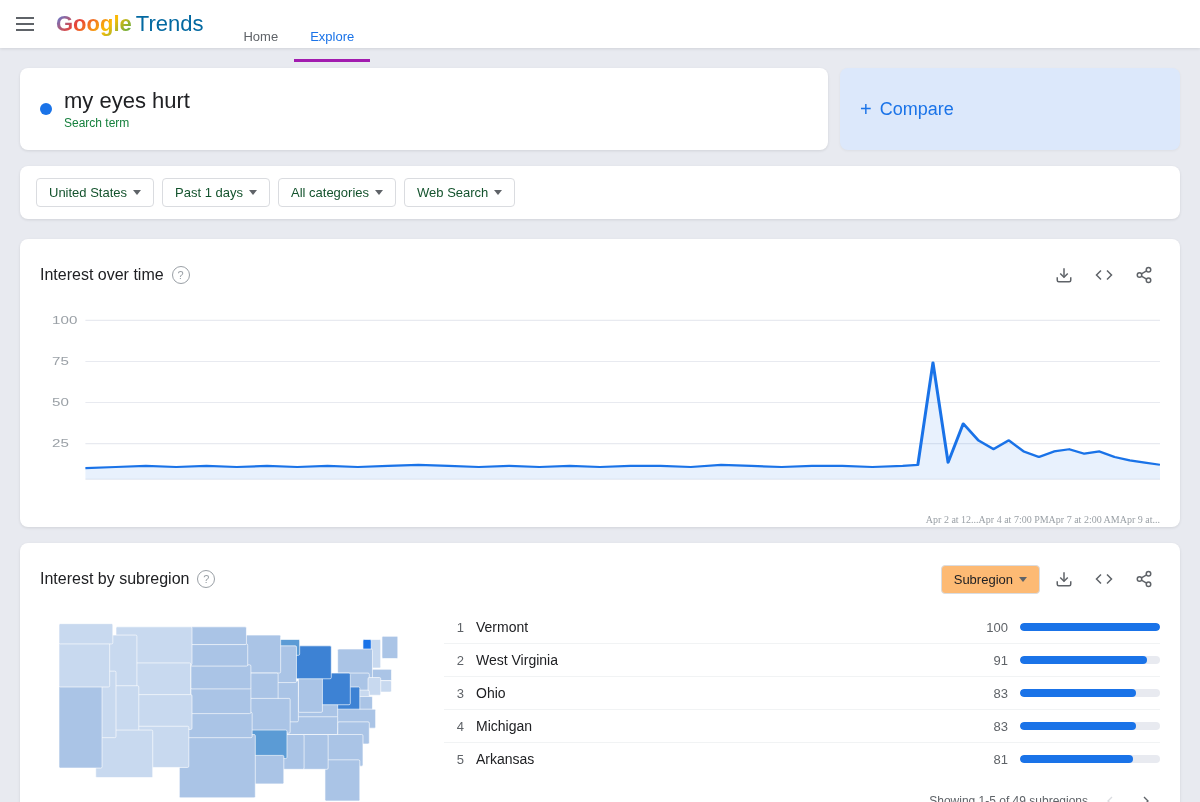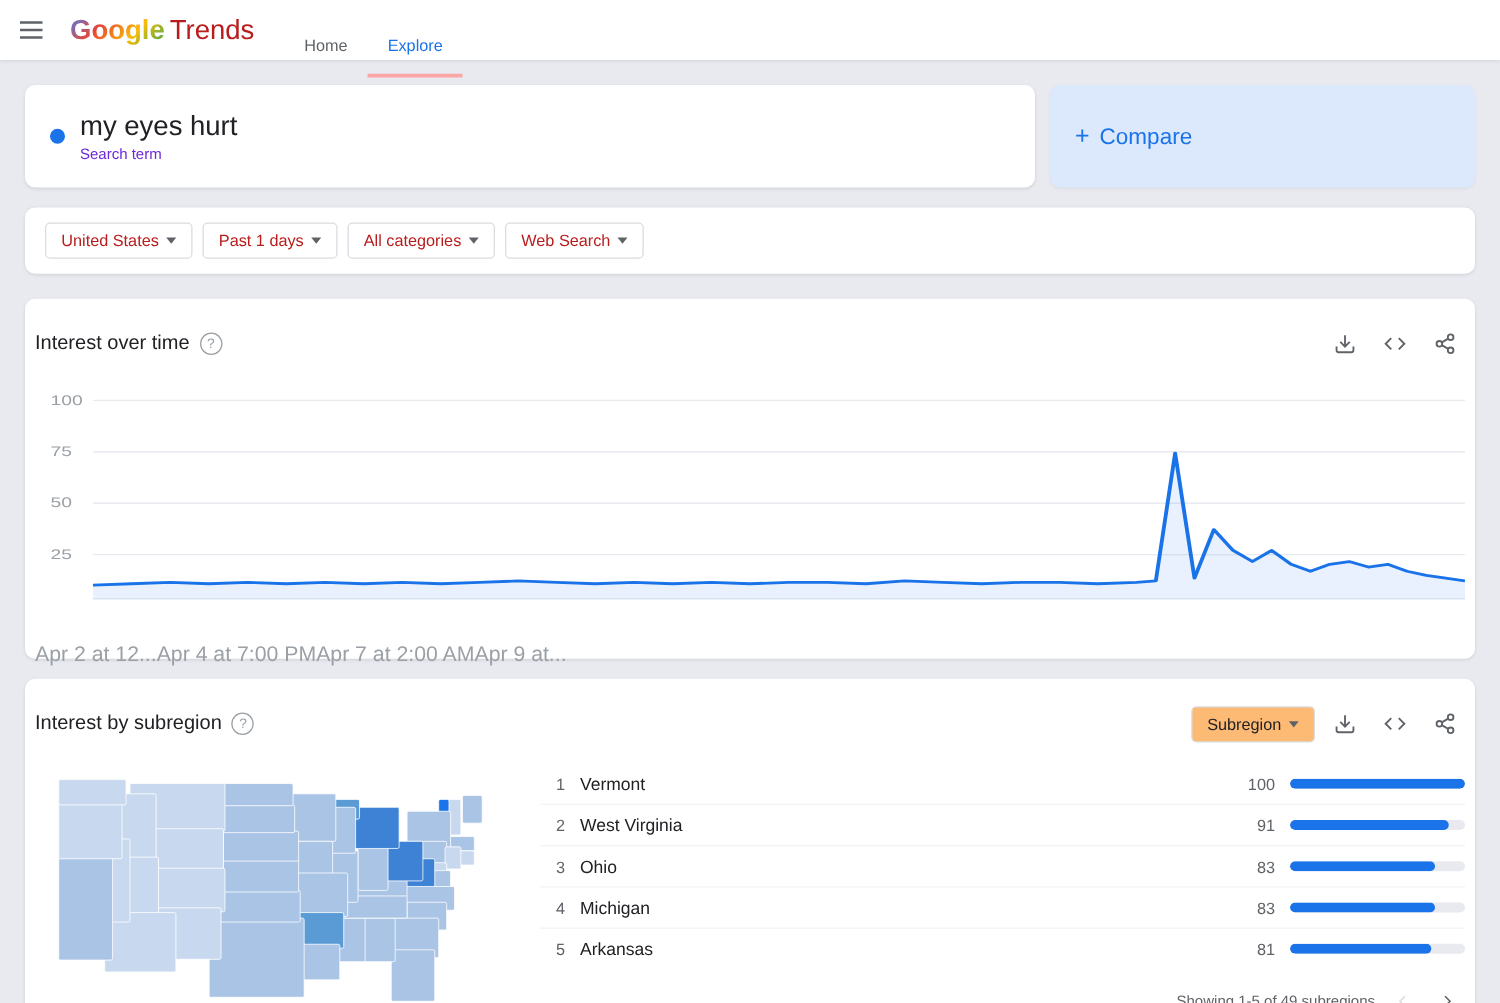--- a/index.html
+++ b/index.html
@@ -35,39 +35,39 @@
       margin-right: 24px;
     }
     .header-logo .google-g {
       font-size: 22px;
       background: linear-gradient(135deg, #4285f4 0%, #ea4335 33%, #fbbc05 66%, #34a853 100%);
       -webkit-background-clip: text;
       -webkit-text-fill-color: transparent;
       font-weight: 700;
     }
     .header-logo .trends-text {
-      color: #b91c1c;
+      color: #0369a1;
       font-weight: 400;
     }
     .header-nav {
       display: flex; align-items: center; gap: 0;
     }
     .nav-item {
       padding: 14px 16px;
       font-size: 13px;
       color: #5f6368;
       cursor: pointer;
       text-decoration: none;
       border-bottom: 3px solid transparent;
       height: 48px;
       display: flex; align-items: center; margin-top: 27px;
     }
     .nav-item.active {
       color: #1a73e8;
-      border-bottom: 3px solid #fca5a5;
+      border-bottom: 3px solid #a21caf;
       font-weight: 500;
     }
 
     
     .main-content {
       padding: 20px 20px;
       max-width: 1200px;
       margin: 0 auto;
     }
 
@@ -93,21 +93,21 @@
       background: #1a73e8;
       flex-shrink: 0;
     }
     .search-term-text {
       font-size: 22px;
       font-weight: 500;
       color: #202124;
     }
     .search-term-label {
       font-size: 12px;
-      color: #6d28d9;
+      color: #15803d;
       margin-top: 2px;
     }
     .compare-card {
       background: #dce8fb;
       border-radius: 8px;
       padding: 16px 20px;
       display: flex;
       align-items: center;
       gap: 8px;
       width: 340px;
@@ -136,37 +136,37 @@
     }
     .filter-btn {
       display: flex;
       align-items: center;
       gap: 6px;
       padding: 6px 12px;
       border: 1px solid #dadce0;
       border-radius: 4px;
       background: white;
       font-size: 13px;
-      color: #b91c1c;
+      color: #14532d;
       cursor: pointer;
       justify-content: flex-end;
     }
     .chevron-down {
       width: 0; height: 0;
       border-left: 4px solid transparent;
       border-right: 4px solid transparent;
       border-top: 5px solid #5f6368;
       display: inline-block;
     }
 
     
     .section-card {
       background: white;
       border-radius: 8px;
-      padding: 20px 8px;
+      padding: 20px 20px;
       margin-bottom: 16px;
       box-shadow: 0 1px 3px rgba(0,0,0,0.1);
     }
     .section-header {
       display: flex;
       align-items: center;
       justify-content: space-between;
       margin-bottom: 16px;
     }
     .section-title-group {
@@ -206,24 +206,25 @@
       height: 200px;
       position: relative;
       margin-top: 8px;
     }
     .chart-svg {
       width: 100%;
       height: 100%;
     }
     .chart-labels {
       display: flex;
-      justify-content: flex-start;
-      font-size: 17px;
+      justify-content: flex-end;
+      font-size: 10px;
       color: #9aa0a6;
       margin-top: 4px;
+      font-family: Liberation Serif, serif;
     }
 
     
     .subregion-content {
       display: flex;
       gap: 24px;
     }
     .map-container {
       flex: 1;
       max-width: 380px;

